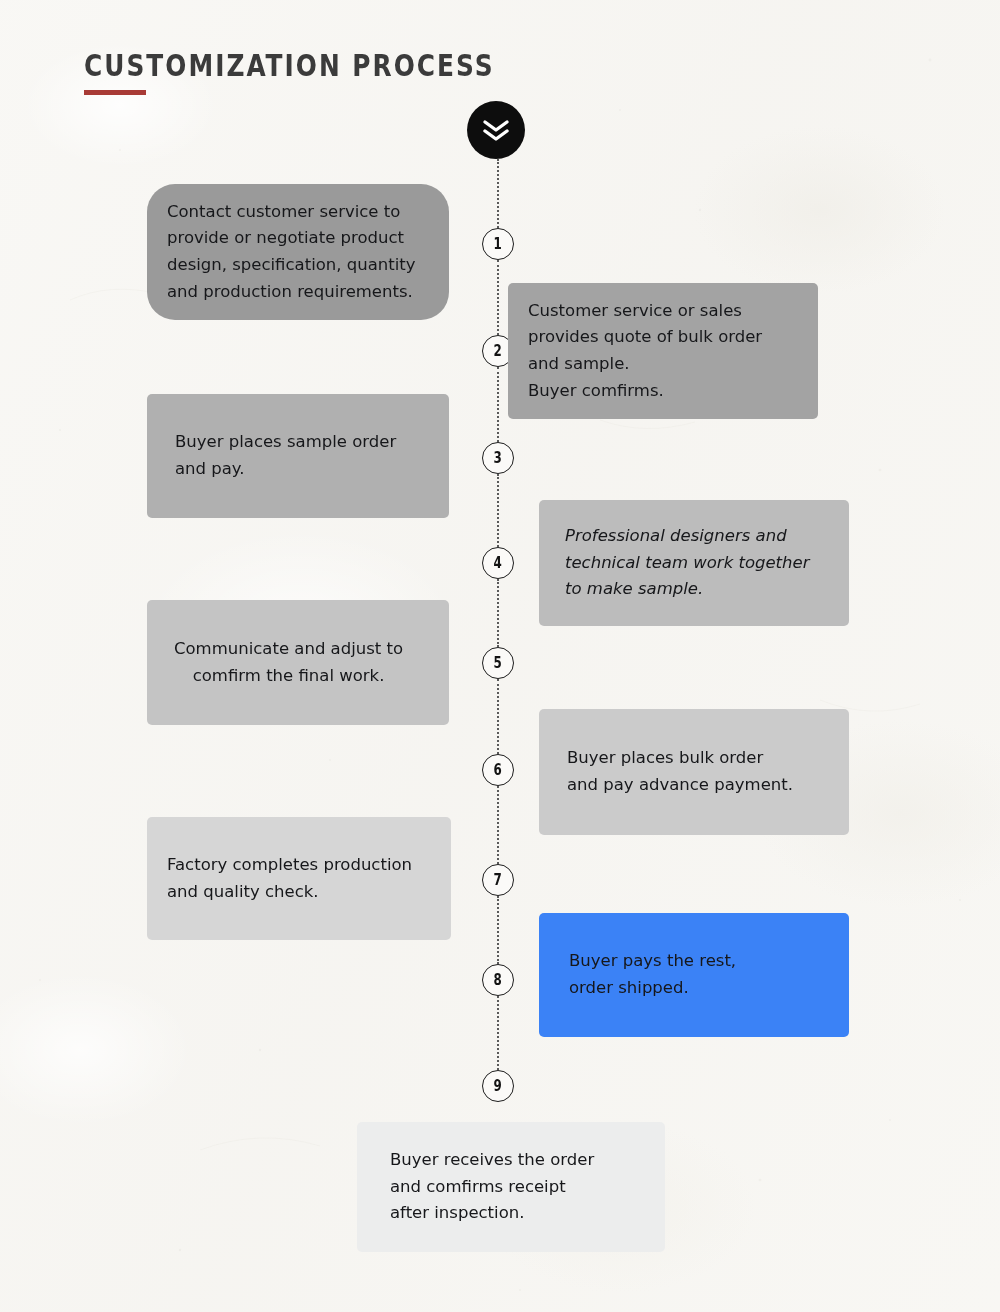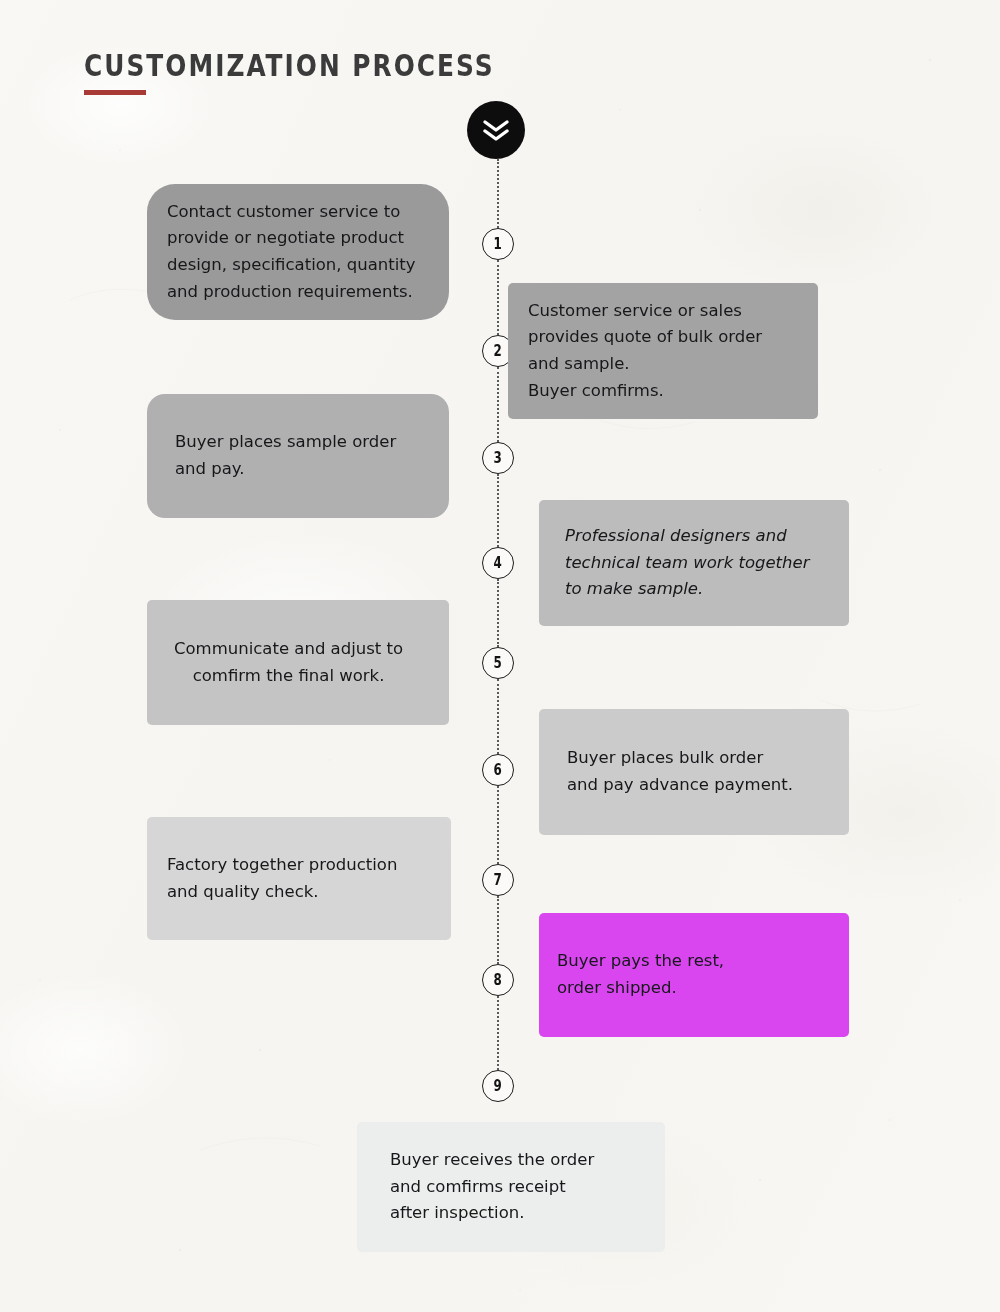--- a/index.html
+++ b/index.html
@@ -198,21 +198,21 @@
 and production requirements.</div>
 </div>
 
 <div class="step-box" style="left:508px; top:283px; width:310px; height:136px; background:#a3a3a3;">
   <div class="step-text">Customer service or sales
 provides quote of bulk order
 and sample.
 Buyer comfirms.</div>
 </div>
 
-<div class="step-box" style="left:147px; top:394px; width:302px; height:124px; background:#b0b0b0; padding-left:28px;border-radius:18px;">
+<div class="step-box" style="left:147px; top:394px; width:302px; height:124px; background:#b0b0b0; padding-left:28px;">
   <div class="step-text">Buyer places sample order
 and pay.</div>
 </div>
 
 <div class="step-box" style="left:539px; top:500px; width:310px; height:126px; background:#bcbcbc; padding-left:26px;font-style:italic;">
   <div class="step-text">Professional designers and
 technical team work together
 to make sample.</div>
 </div>
 
@@ -220,25 +220,25 @@
   <div class="step-text">Communicate and adjust to
 comfirm the final work.</div>
 </div>
 
 <div class="step-box" style="left:539px; top:709px; width:310px; height:126px; background:#cbcbcb; padding-left:28px;">
   <div class="step-text">Buyer places bulk order
 and pay advance payment.</div>
 </div>
 
 <div class="step-box" style="left:147px; top:817px; width:304px; height:123px; background:#d6d6d6;">
-  <div class="step-text">Factory together production
+  <div class="step-text">Factory completes production
 and quality check.</div>
 </div>
 
-<div class="step-box" style="left:539px; top:913px; width:310px; height:124px; background:#d946ef; padding-left:18px;">
+<div class="step-box" style="left:539px; top:913px; width:310px; height:124px; background:#3b82f6; padding-left:30px;">
   <div class="step-text">Buyer pays the rest,
 order shipped.</div>
 </div>
 
 <div class="step-box" style="left:357px; top:1122px; width:308px; height:130px; background:#eceded; padding-left:33px;">
   <div class="step-text">Buyer receives the order
 and comfirms receipt
 after inspection.</div>
 </div>
 

